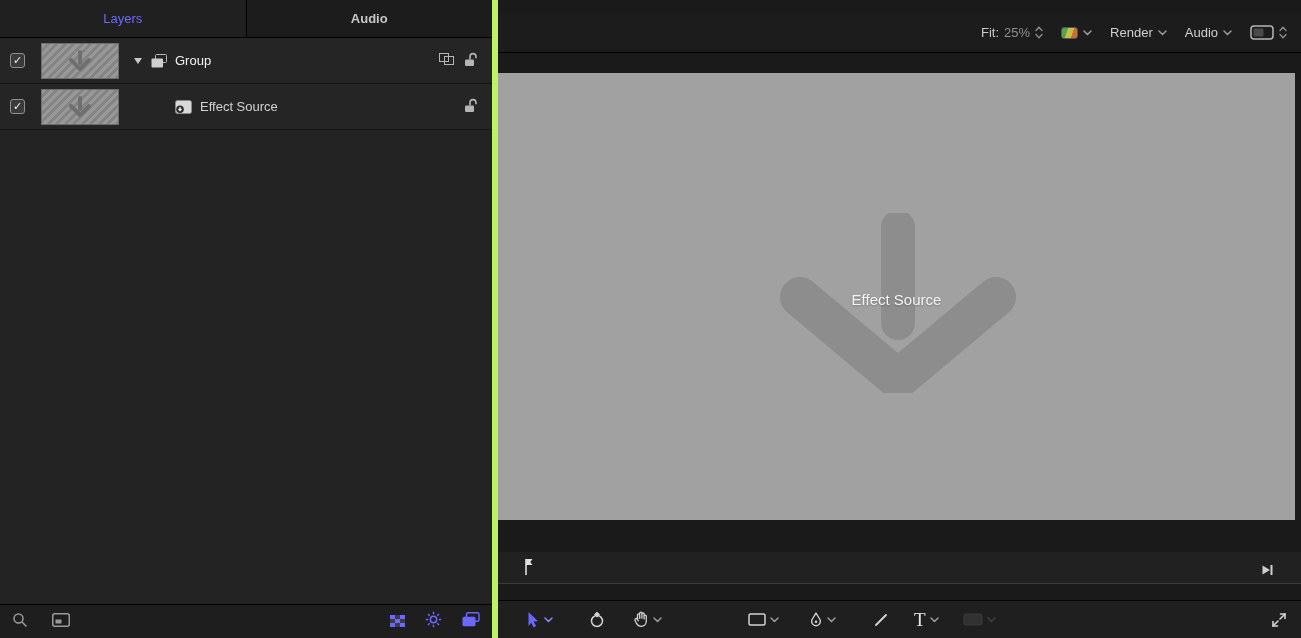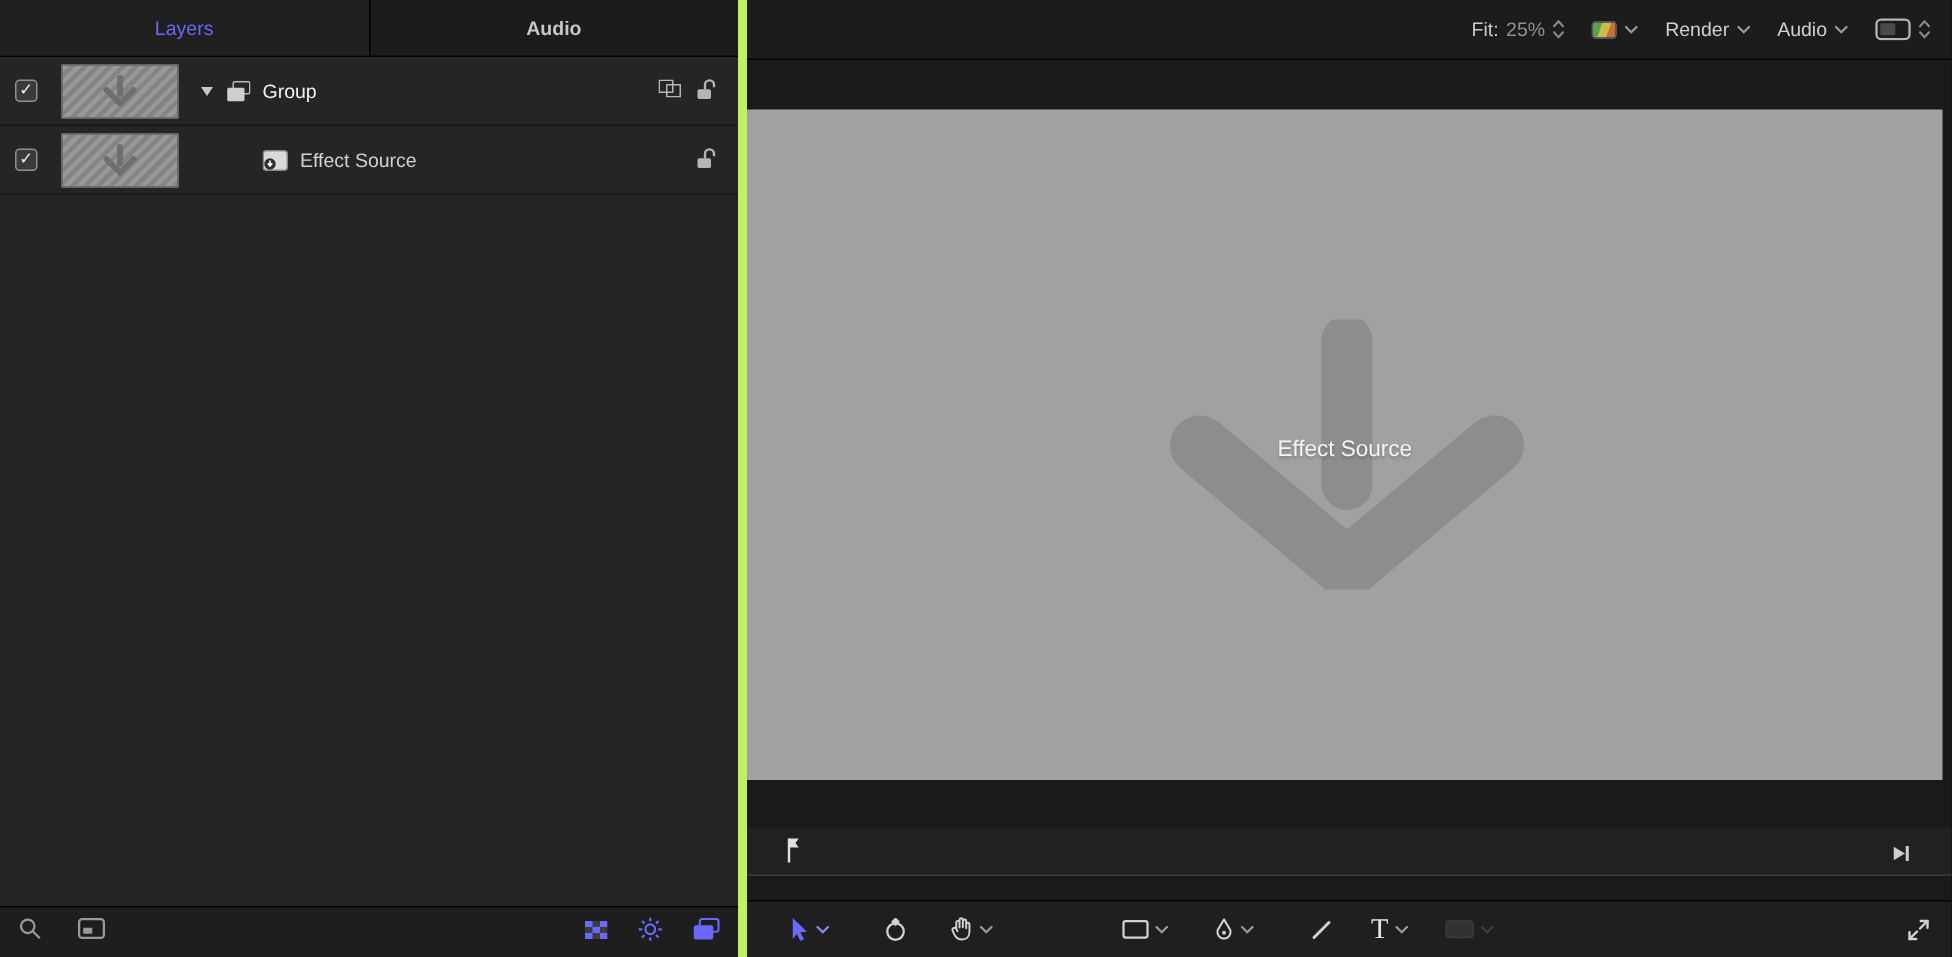--- a/index.html
+++ b/index.html
@@ -34,21 +34,21 @@
   .right-icons { display:flex; align-items:center; gap:10px; margin-right:14px; }
 
   .panel-fill { flex:1; background:#232323; }
 
   .left-bottombar { height:34px; background:#1e1e1e; border-top:1px solid #000;
                     display:flex; align-items:center; padding:0 12px; gap:24px; }
   .left-bottombar .right-group { margin-left:auto; display:flex; align-items:center; gap:20px; }
 
   
   .right-panel { flex:1; position:relative; background:#1a1a1a; }
-  .canvas-toolbar { position:absolute; top:0; left:0; right:0; height:40px;
+  .canvas-toolbar { position:absolute; top:13px; left:0; right:0; height:40px;
                     background:#1c1c1c; border-bottom:1px solid #000;
                     display:flex; align-items:center; justify-content:flex-end;
                     gap:18px; padding:0 14px; font-size:13px; color:#d0d0d0; }
   .tb-item { display:flex; align-items:center; gap:5px; }
   .fit-label { color:#c9c9c9; }
   .zoom-value { color:#8f8f8f; }
   .color-chip { width:17px; height:12px; border-radius:3px;
                 background:linear-gradient(110deg,#57a14f 0 34%,#c9bd4a 34% 66%,#c96f3c 66%); 
                 border:1px solid #555; }
 

